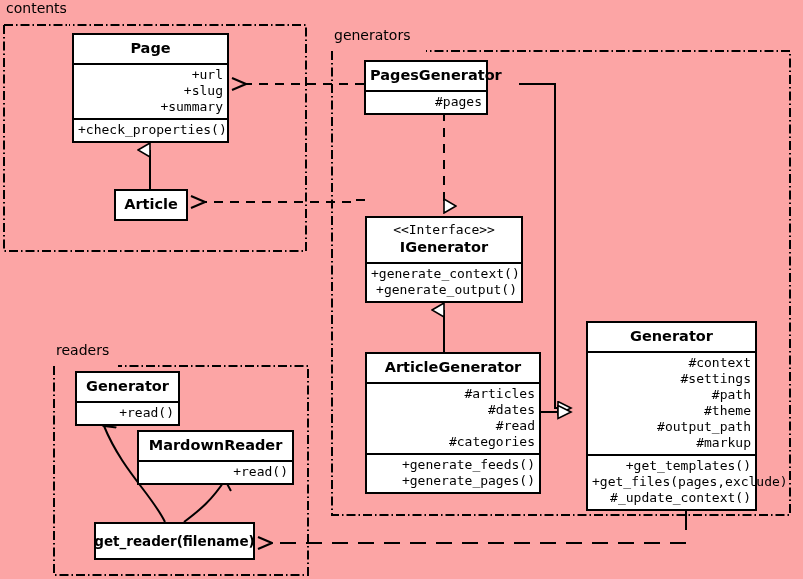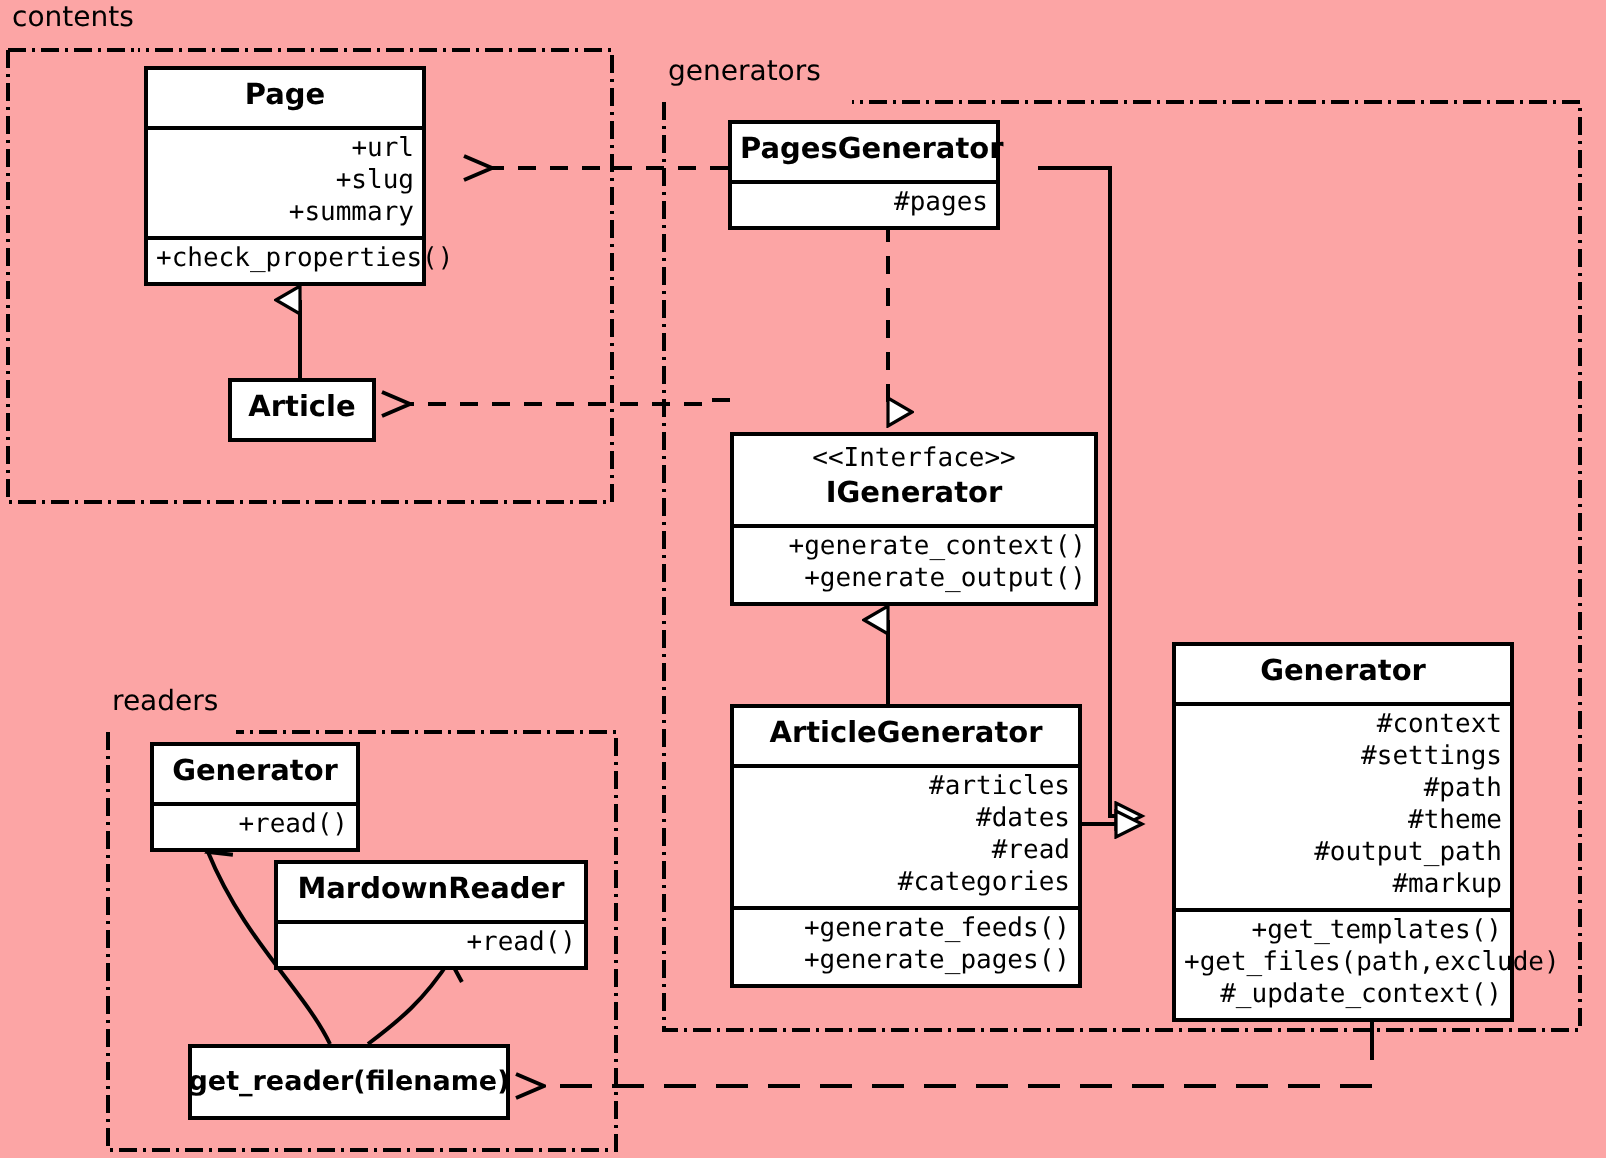--- a/index.html
+++ b/index.html
@@ -156,44 +156,44 @@
 
     <g>
       <path d="M 184 522 C 200 510, 212 500, 225 480" fill="none" stroke="#000000" stroke-width="2" marker-end="url(#open-arrow-up)"></path>
     </g>
 
     <text class="pkg-label" x="6" y="13">contents</text>
     <text class="pkg-label" x="334" y="40">generators</text>
     <text class="pkg-label" x="56" y="355">readers</text>
   </svg>
 
-  <div class="cls" style="left:72px; top:33px; width:141px;">
+  <div class="cls" style="left:72px; top:33px; width:157px;">
     <div class="sect name">Page</div>
     <div class="sect">
       <div class="member">+url</div>
       <div class="member">+slug</div>
       <div class="member">+summary</div>
     </div>
     <div class="sect">
       <div class="member">+check_properties()</div>
     </div>
   </div>
 
   <div class="cls" style="left:114px; top:189px; width:74px;">
     <div class="sect name">Article</div>
   </div>
 
-  <div class="cls" style="left:364px; top:60px; width:136px;">
+  <div class="cls" style="left:364px; top:60px; width:124px;">
     <div class="sect name">PagesGenerator</div>
     <div class="sect">
       <div class="member">#pages</div>
     </div>
   </div>
 
-  <div class="cls" style="left:365px; top:216px; width:184px;">
+  <div class="cls" style="left:365px; top:216px; width:158px;">
     <div class="sect" style="padding-top:4px;padding-bottom:5px;">
       <div class="stereo">&lt;&lt;Interface&gt;&gt;</div>
       <div class="name" style="padding-top:0;padding-bottom:0;">IGenerator</div>
     </div>
     <div class="sect">
       <div class="member">+generate_context()</div>
       <div class="member">+generate_output()</div>
     </div>
   </div>
 
@@ -216,21 +216,21 @@
     <div class="sect">
       <div class="member">#context</div>
       <div class="member">#settings</div>
       <div class="member">#path</div>
       <div class="member">#theme</div>
       <div class="member">#output_path</div>
       <div class="member">#markup</div>
     </div>
     <div class="sect">
       <div class="member">+get_templates()</div>
-      <div class="member">+get_files(path,exclude)</div>
+      <div class="member">+get_files(pages,exclude)</div>
       <div class="member">#_update_context()</div>
     </div>
   </div>
 
   <div class="cls" style="left:75px; top:371px; width:105px;">
     <div class="sect name">Generator</div>
     <div class="sect">
       <div class="member">+read()</div>
     </div>
   </div>

